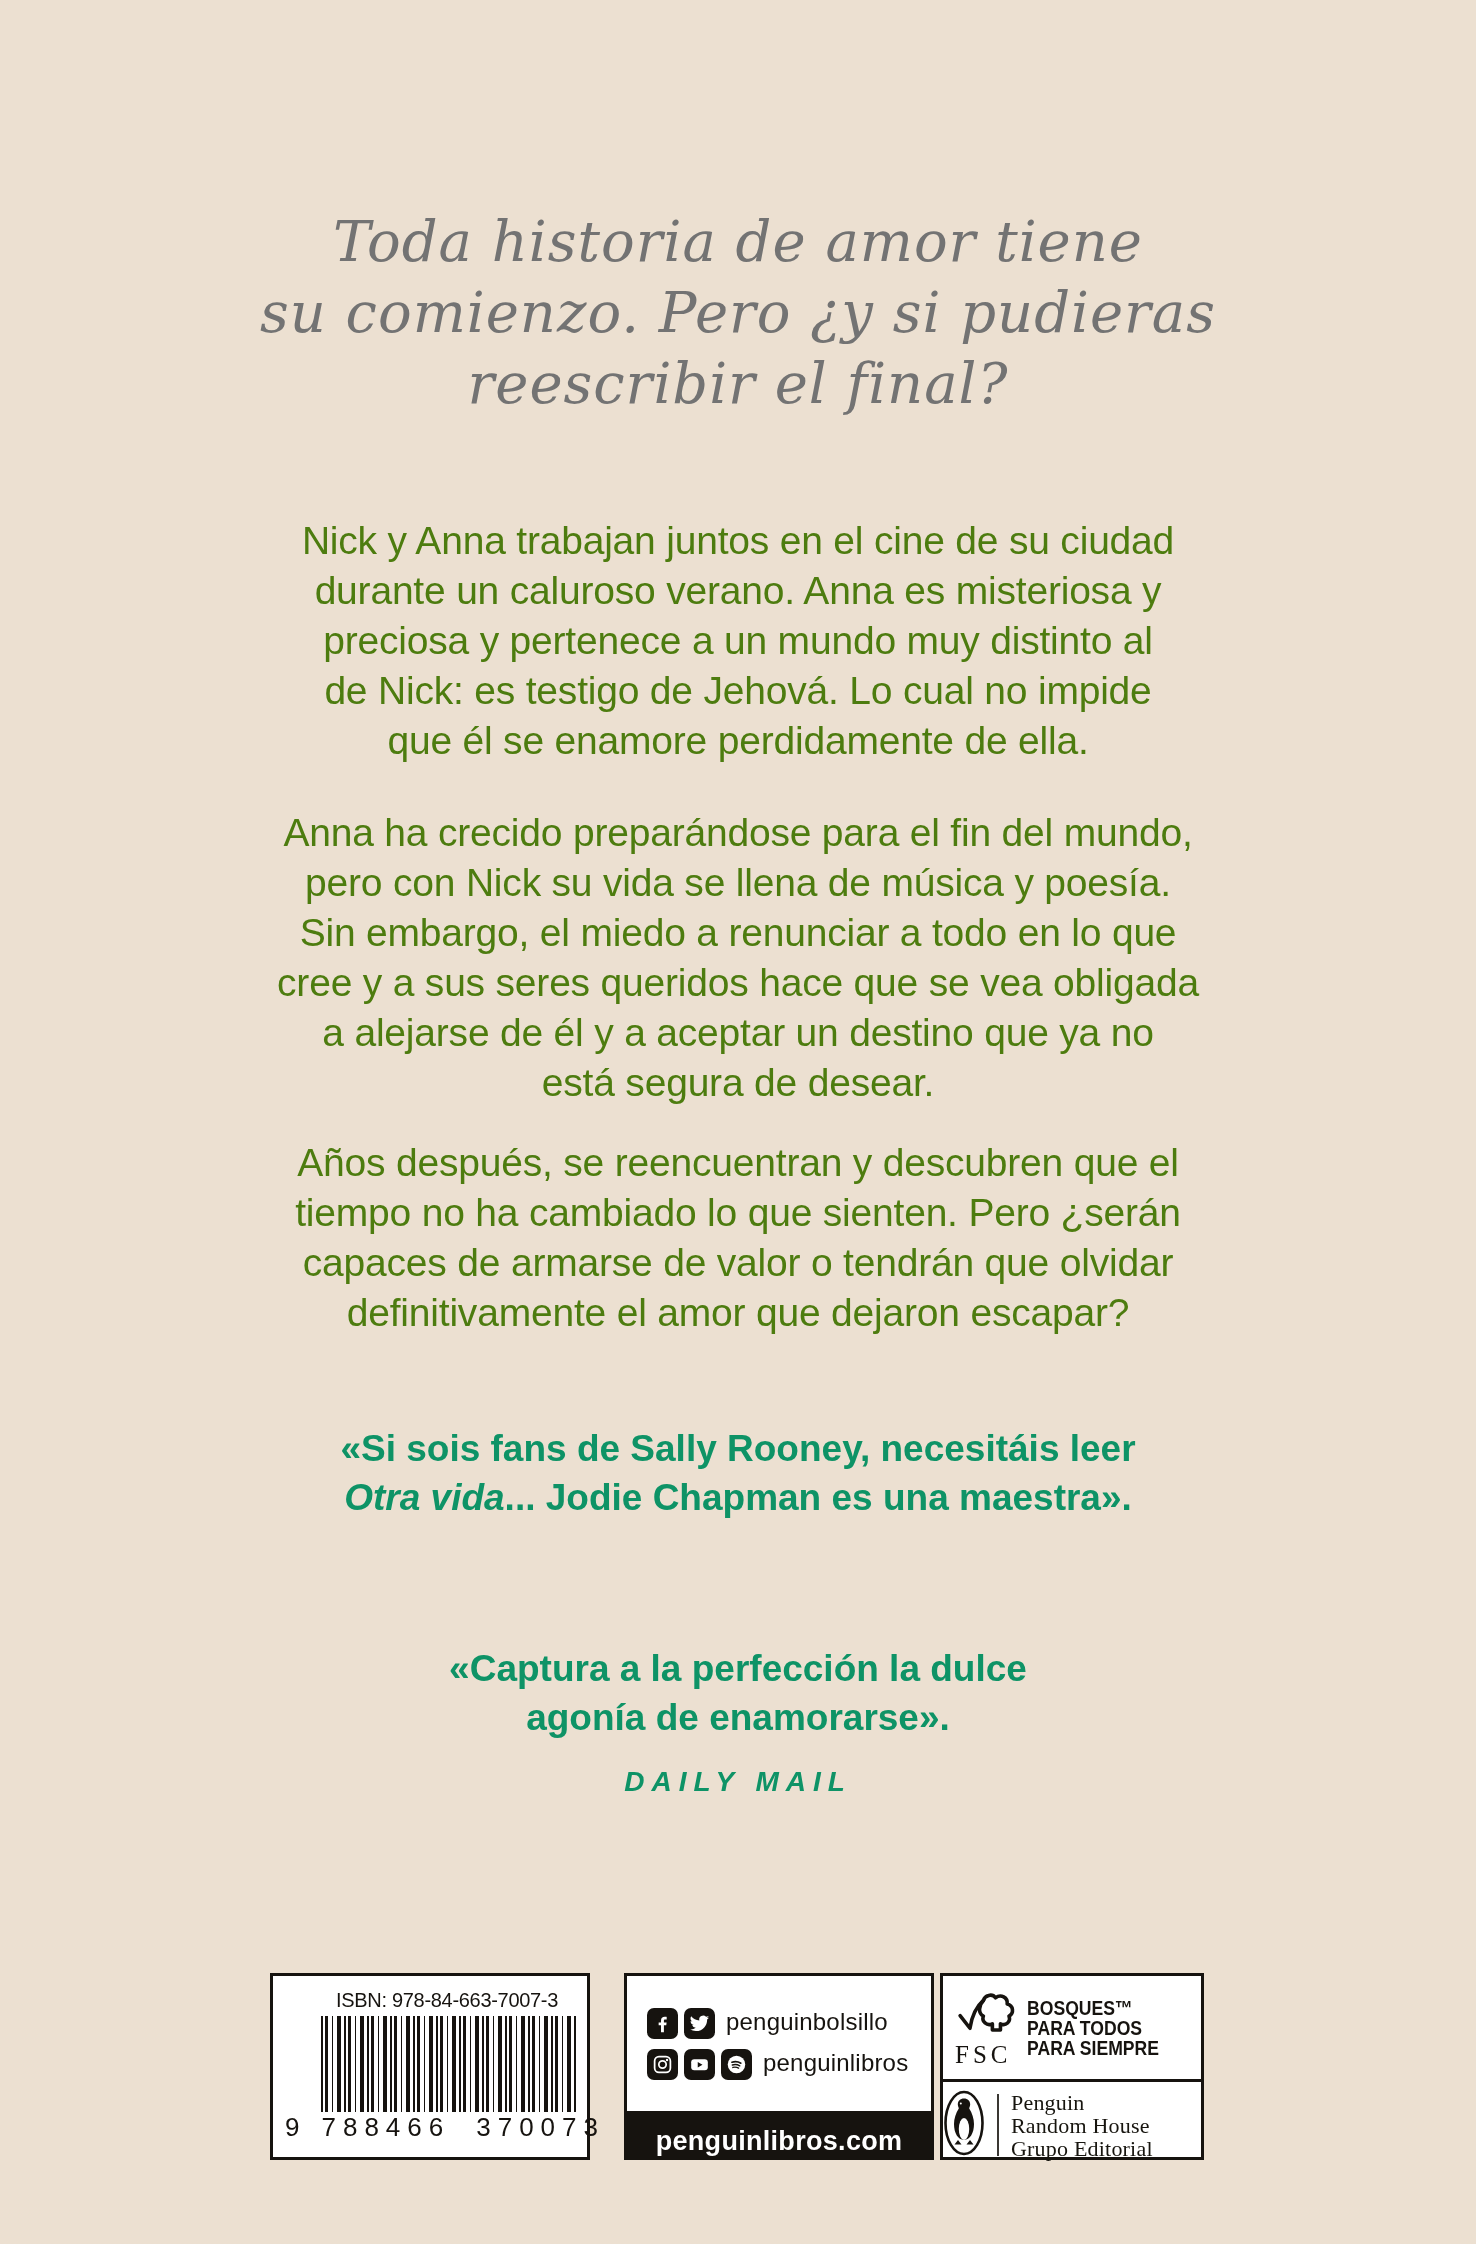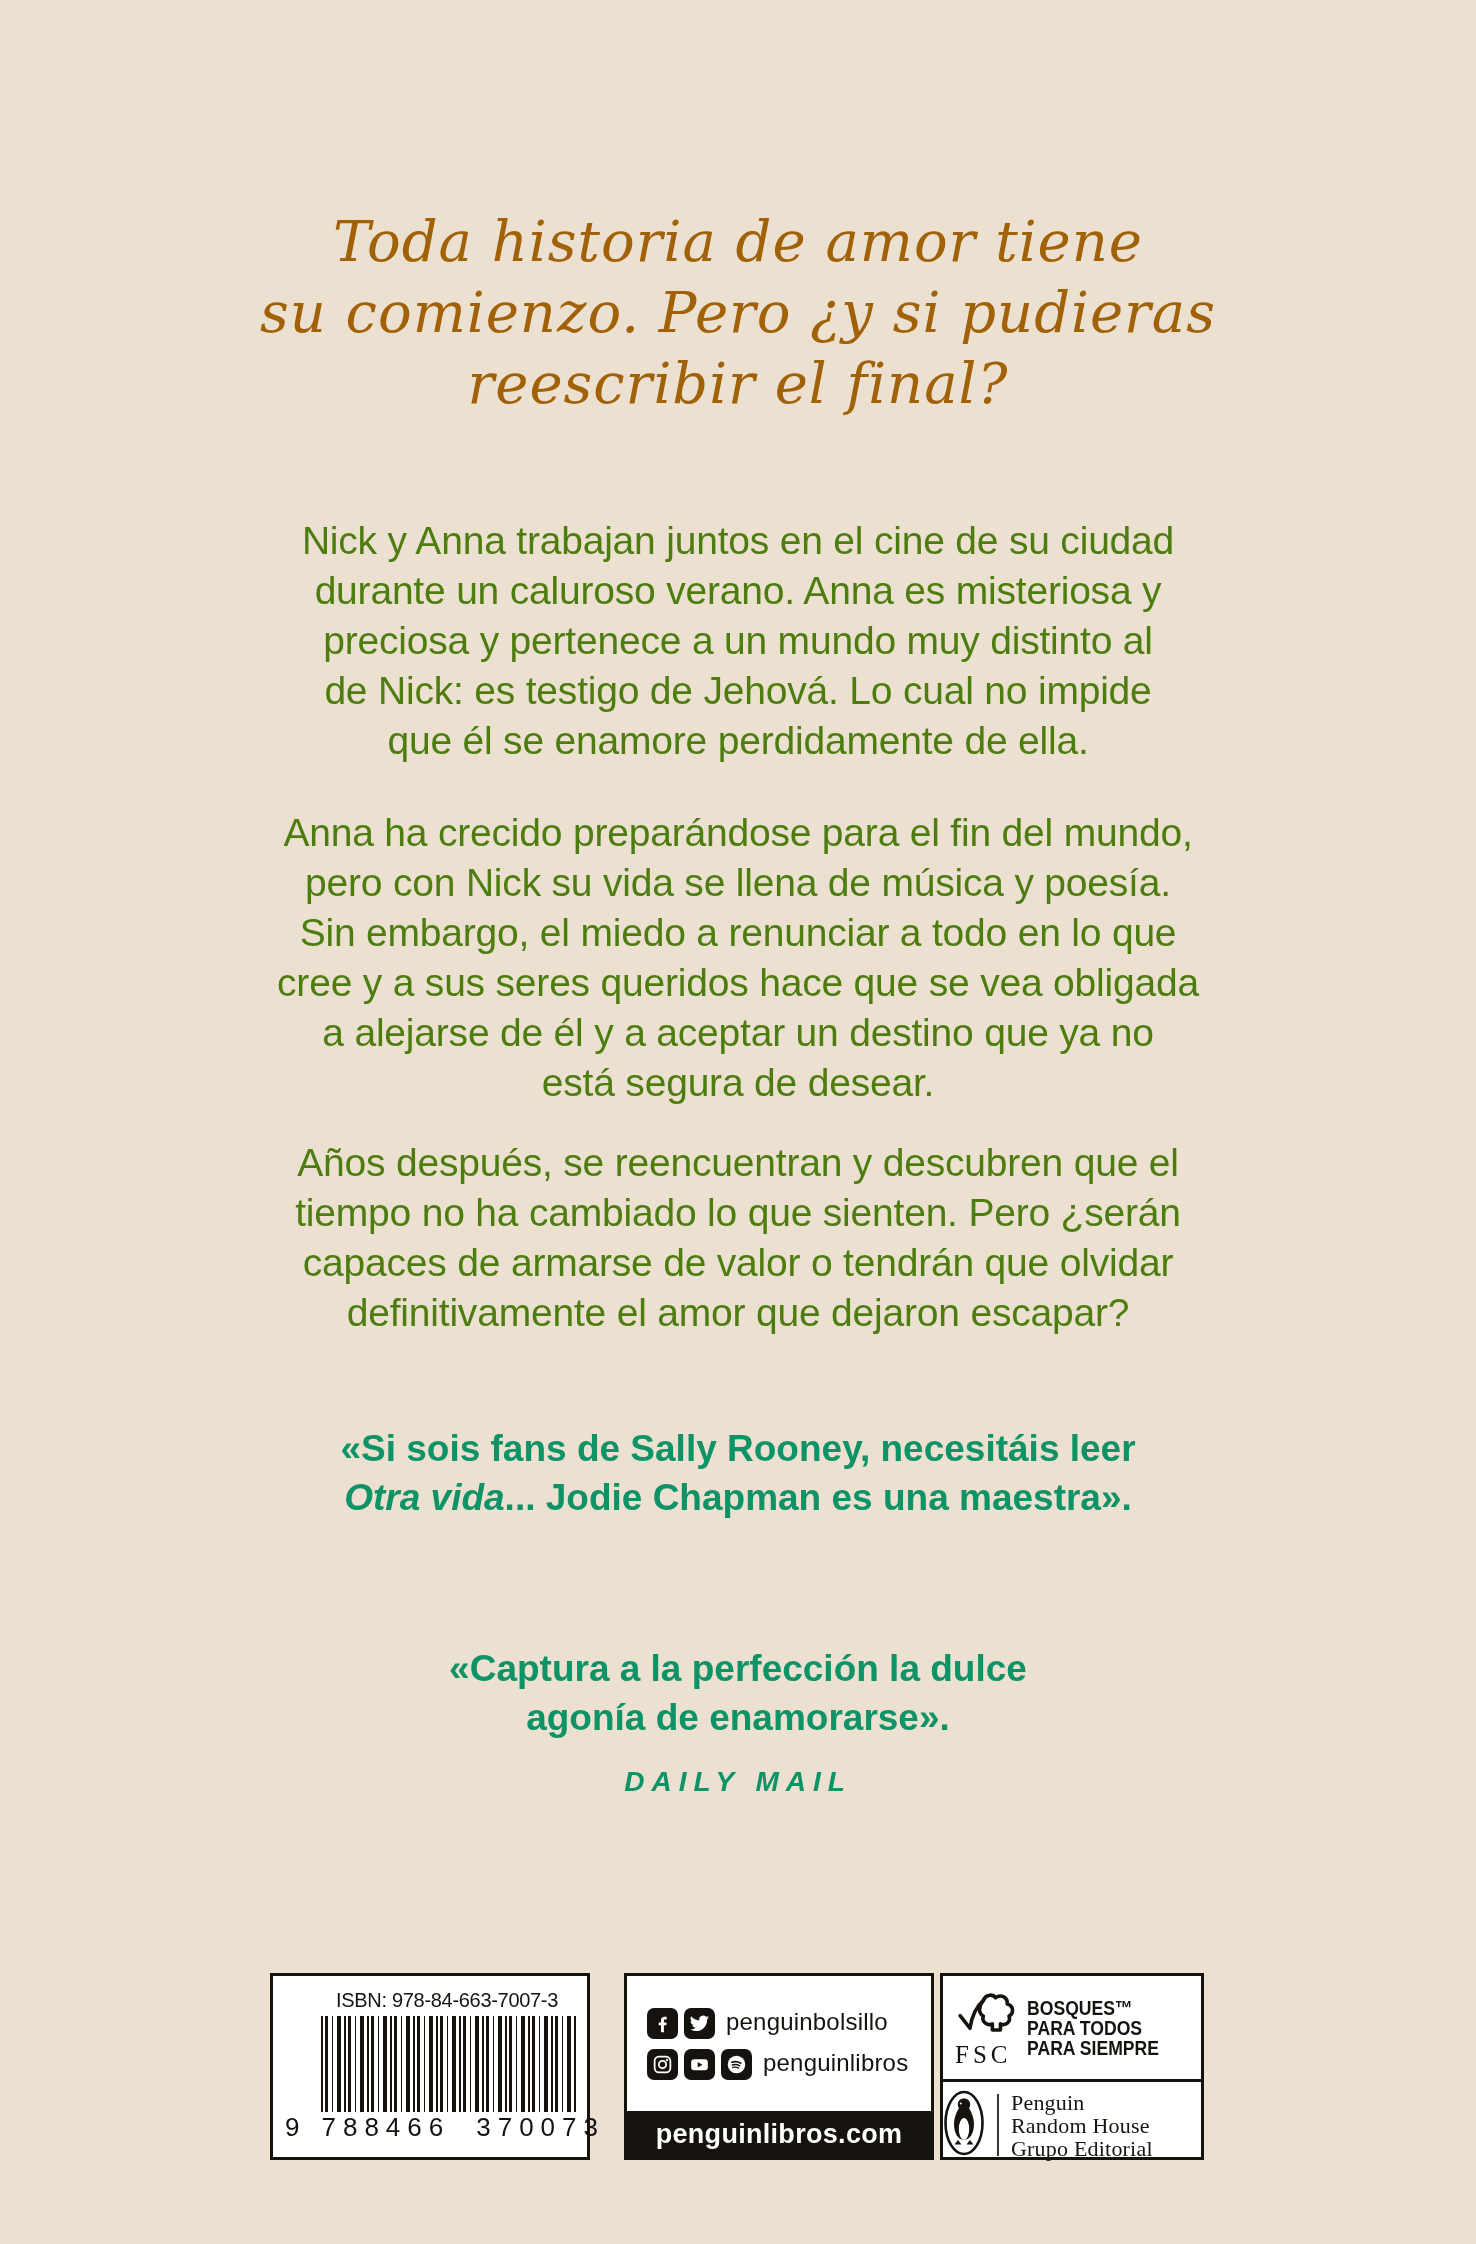--- a/index.html
+++ b/index.html
@@ -5,21 +5,21 @@
   html,body{margin:0;padding:0;}
   body{font-family:"Liberation Sans",sans-serif;}
   .page{position:relative;width:1476px;height:2244px;background:#ece0d1;overflow:hidden;}
 
   
   .headline{
     position:absolute;top:206px;left:0;width:1476px;
     text-align:center;white-space:pre-line;
     font-family:"DejaVu Serif",serif;font-style:italic;
     font-size:56px;line-height:71px;letter-spacing:1px;
-    color:#a16207;
+    color:#737373;
   }
 
   
   .para{
     position:absolute;left:188px;width:1100px;
     text-align:center;white-space:pre-line;
     color:#4d7c0f;font-size:39px;line-height:50px;letter-spacing:-0.2px;
   }
   .para1{top:516px;}
   .para2{top:808px;}
@@ -65,21 +65,21 @@
   .barcode-digits .grp{letter-spacing:7px;margin-right:26px;}
 
   .social-inner{padding:32px 0 0 20px;}
   .icon-row{display:flex;align-items:flex-start;height:32px;margin-bottom:9px;}
   .sq{width:31px;height:31px;border-radius:7px;background:#16130f;margin-right:6px;
       display:flex;align-items:center;justify-content:center;flex:0 0 auto;}
   .sq svg{display:block;}
   .handle{font-size:24px;color:#16130f;margin-left:5px;letter-spacing:0.2px;}
   .site-strip{
     position:absolute;left:0;right:0;bottom:0;height:46px;background:#16130f;
-    display:flex;align-items:center;justify-content:center;
+    display:flex;align-items:flex-end;justify-content:center;
   }
   .site-strip span{color:#fff;font-weight:bold;font-size:27px;letter-spacing:0.3px;}
 
   .fsc-cell{height:95px;border-bottom:3px solid #16130f;display:flex;align-items:center;padding:4px 4px 4px 12px;box-sizing:content-box;}
   .fsc-left{display:flex;flex-direction:column;align-items:flex-start;}
   .fsc-acronym{font-family:"Liberation Serif",serif;font-size:25px;letter-spacing:4px;color:#16130f;margin-top:-2px;}
   .fsc-tagline{
     margin-left:8px;font-weight:bold;font-size:20px;line-height:20px;color:#16130f;
     white-space:pre-line;transform:scaleX(0.88);transform-origin:left center;letter-spacing:0;
   }

